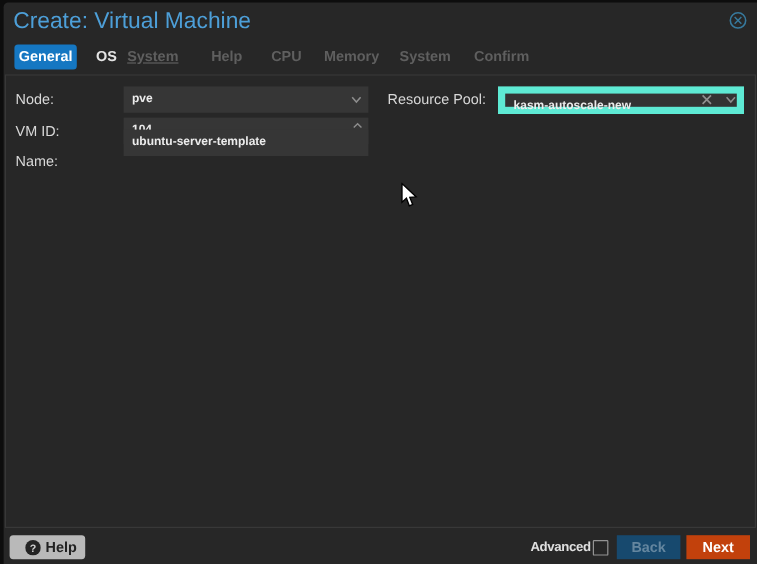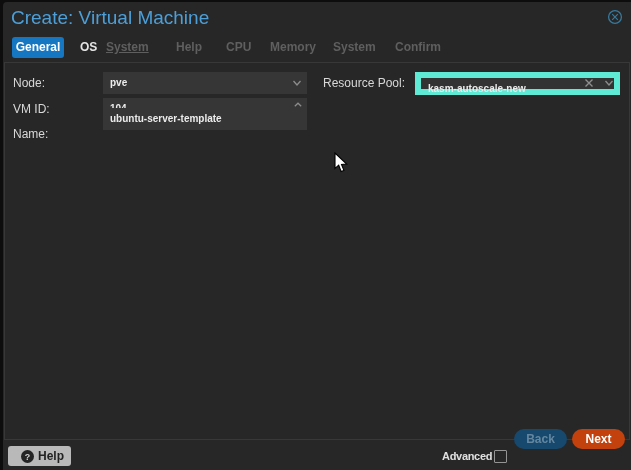--- a/index.html
+++ b/index.html
@@ -21,21 +21,21 @@
   .field { position:absolute; height:22px; background:#363636; color:#ececec;
     font-size:10px; font-weight:bold; line-height:22px; padding-left:7px; white-space:pre; }
   .trigger { position:absolute; }
   #help { position:absolute; left:5px; top:444px; width:63px; height:20px;
     background:#b9b9b9; border-radius:3px; color:#222; font-size:12px; font-weight:bold;
     text-align:center; line-height:20px; padding-left:6px; }
   #advanced { position:absolute; left:439px; top:444px; width:54px; font-size:11px; font-weight:bold;
     letter-spacing:-0.3px; color:#e0e0e0; height:21px; line-height:21px; }
   #advbox { position:absolute; left:491px; top:448px; width:13px; height:13px;
     border:1.5px solid #949494; background:#272727; border-radius:1px; }
-  .btn { position:absolute; top:427px; width:53px; height:20px; border-radius:10px;
+  .btn { position:absolute; top:444px; width:53px; height:20px; border-radius:0;
     font-size:12px; font-weight:bold; text-align:center; line-height:20px; }
   #back { left:511px; background:#17496e; color:#64869f; }
   #next { left:569px; background:#c2410c; color:#ffffff; }
 </style>
 </head>
 <body>
 <div id="dialog">
   <div id="title">Create: Virtual Machine</div>
   <svg id="close" viewBox="0 0 20 20">
     <circle cx="10" cy="10" r="6.4" fill="none" stroke="#377a9e" stroke-width="1.3"></circle>

